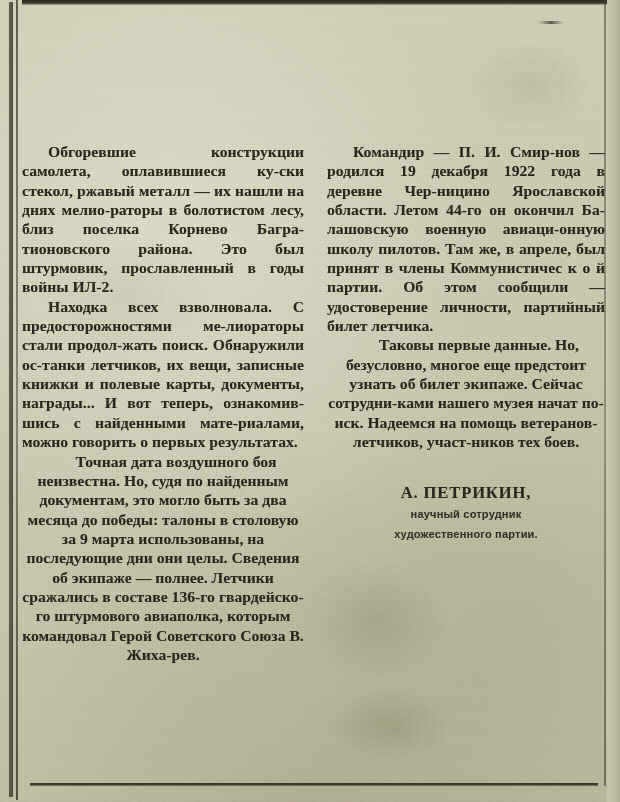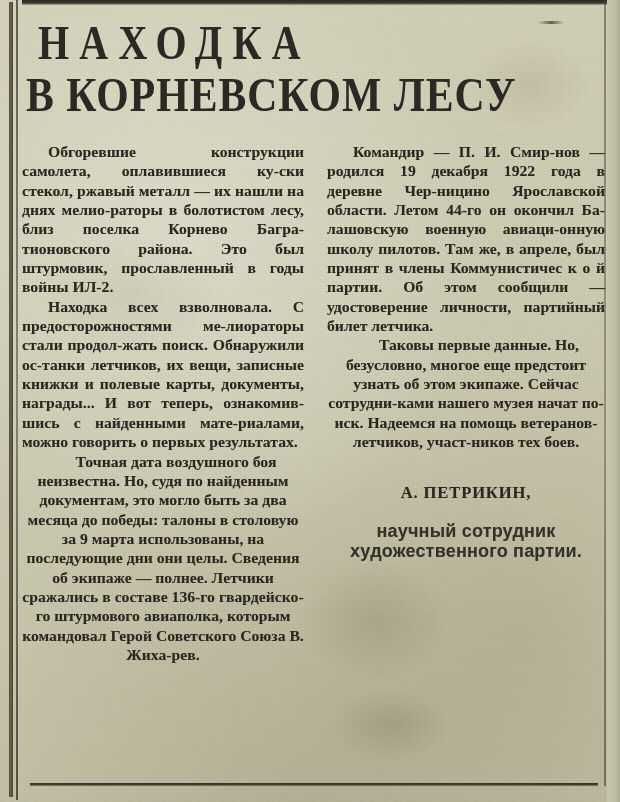--- a/index.html
+++ b/index.html
@@ -149,27 +149,27 @@
     color: #2c2922;
   }
   .signature .sig-author {
     font-family: "Liberation Serif", "DejaVu Serif", serif;
     font-weight: 700;
     font-size: 16.5px;
     line-height: 21px;
     letter-spacing: 0.9px;
     text-indent: 0;
     text-align: center;
-    margin: 0 0 18px 0;
+    margin: 0 0 1px 0;
     text-shadow: 0.3px 0.25px 0 rgba(60,55,42,0.3);
   }
   .signature .sig-role {
     font-family: "Liberation Sans", "DejaVu Sans", sans-serif;
     font-weight: 700;
-    font-size: 18px;
+    font-size: 11px;
     line-height: 20.5px;
     letter-spacing: 0.2px;
     text-indent: 0;
     text-align: center;
     margin: 0;
     color: #34302a;
     text-shadow: 0.25px 0.2px 0 rgba(60,55,42,0.22);
   }
 
   
@@ -214,36 +214,32 @@
   <div class="stain stain-d"></div>
 
   <div class="edge-top"></div>
   <div class="edge-left-outer"></div>
   <div class="edge-left-rule"></div>
   <div class="edge-left-rule2"></div>
   <div class="edge-right-rule"></div>
   <div class="edge-right-outer"></div>
   <div class="tick-mark"></div>
 
-  <div class="headline">
-    <div class="hl-line hl1">НАХОДКА</div>
-    <div class="hl-line hl2">В КОРНЕВСКОМ ЛЕСУ</div>
-  </div>
 
   <div class="columns">
 
     <div class="col col-left">
       <p>Обгоревшие конструкции самолета, оплавившиеся ку-ски стекол, ржавый металл — их нашли на днях мелио-раторы в болотистом лесу, близ поселка Корнево Багра-тионовского района. Это был штурмовик, прославленный в годы войны ИЛ-2.</p>
       <p>Находка всех взволновала. С предосторожностями ме-лиораторы стали продол-жать поиск. Обнаружили ос-танки летчиков, их вещи, записные книжки и полевые карты, документы, награды... И вот теперь, ознакомив-шись с найденными мате-риалами, можно говорить о первых результатах.</p>
       <p class="last-loose">Точная дата воздушного боя неизвестна. Но, судя по найденным документам, это могло быть за два месяца до победы: талоны в столовую за 9 марта использованы, на последующие дни они целы. Сведения об экипаже — полнее. Летчики сражались в составе 136-го гвардейско-го штурмового авиаполка, которым командовал Герой Советского Союза В. Жиха-рев.</p>
     </div>
 
     <div class="col col-right">
       <p>Командир — П. И. Смир-нов — родился 19 декабря 1922 года в деревне Чер-ницино Ярославской области. Летом 44-го он окончил Ба-лашовскую военную авиаци-онную школу пилотов. Там же, в апреле, был принят в члены Коммунистичес к о й партии. Об этом сообщили — удостоверение личности, партийный билет летчика.</p>
-      <p class="last-loose">Таковы первые данные. Но, безусловно, многое еще предстоит узнать об этом экипаже. Сейчас сотрудни-ками нашего музея начат по-иск. Надеемся на помощь ветеранов-летчиков, участ-ников тех боев.</p>
+      <p class="last-loose">Таковы первые данные. Но, безусловно, многое еще предстоит узнать об билет экипаже. Сейчас сотрудни-ками нашего музея начат по-иск. Надеемся на помощь ветеранов-летчиков, участ-ников тех боев.</p>
 
       <div class="signature">
         <p class="sig-author">А. ПЕТРИКИН,</p>
         <p class="sig-role">научный сотрудник</p>
         <p class="sig-role">художественного партии.</p>
       </div>
     </div>
 
   </div>
 

